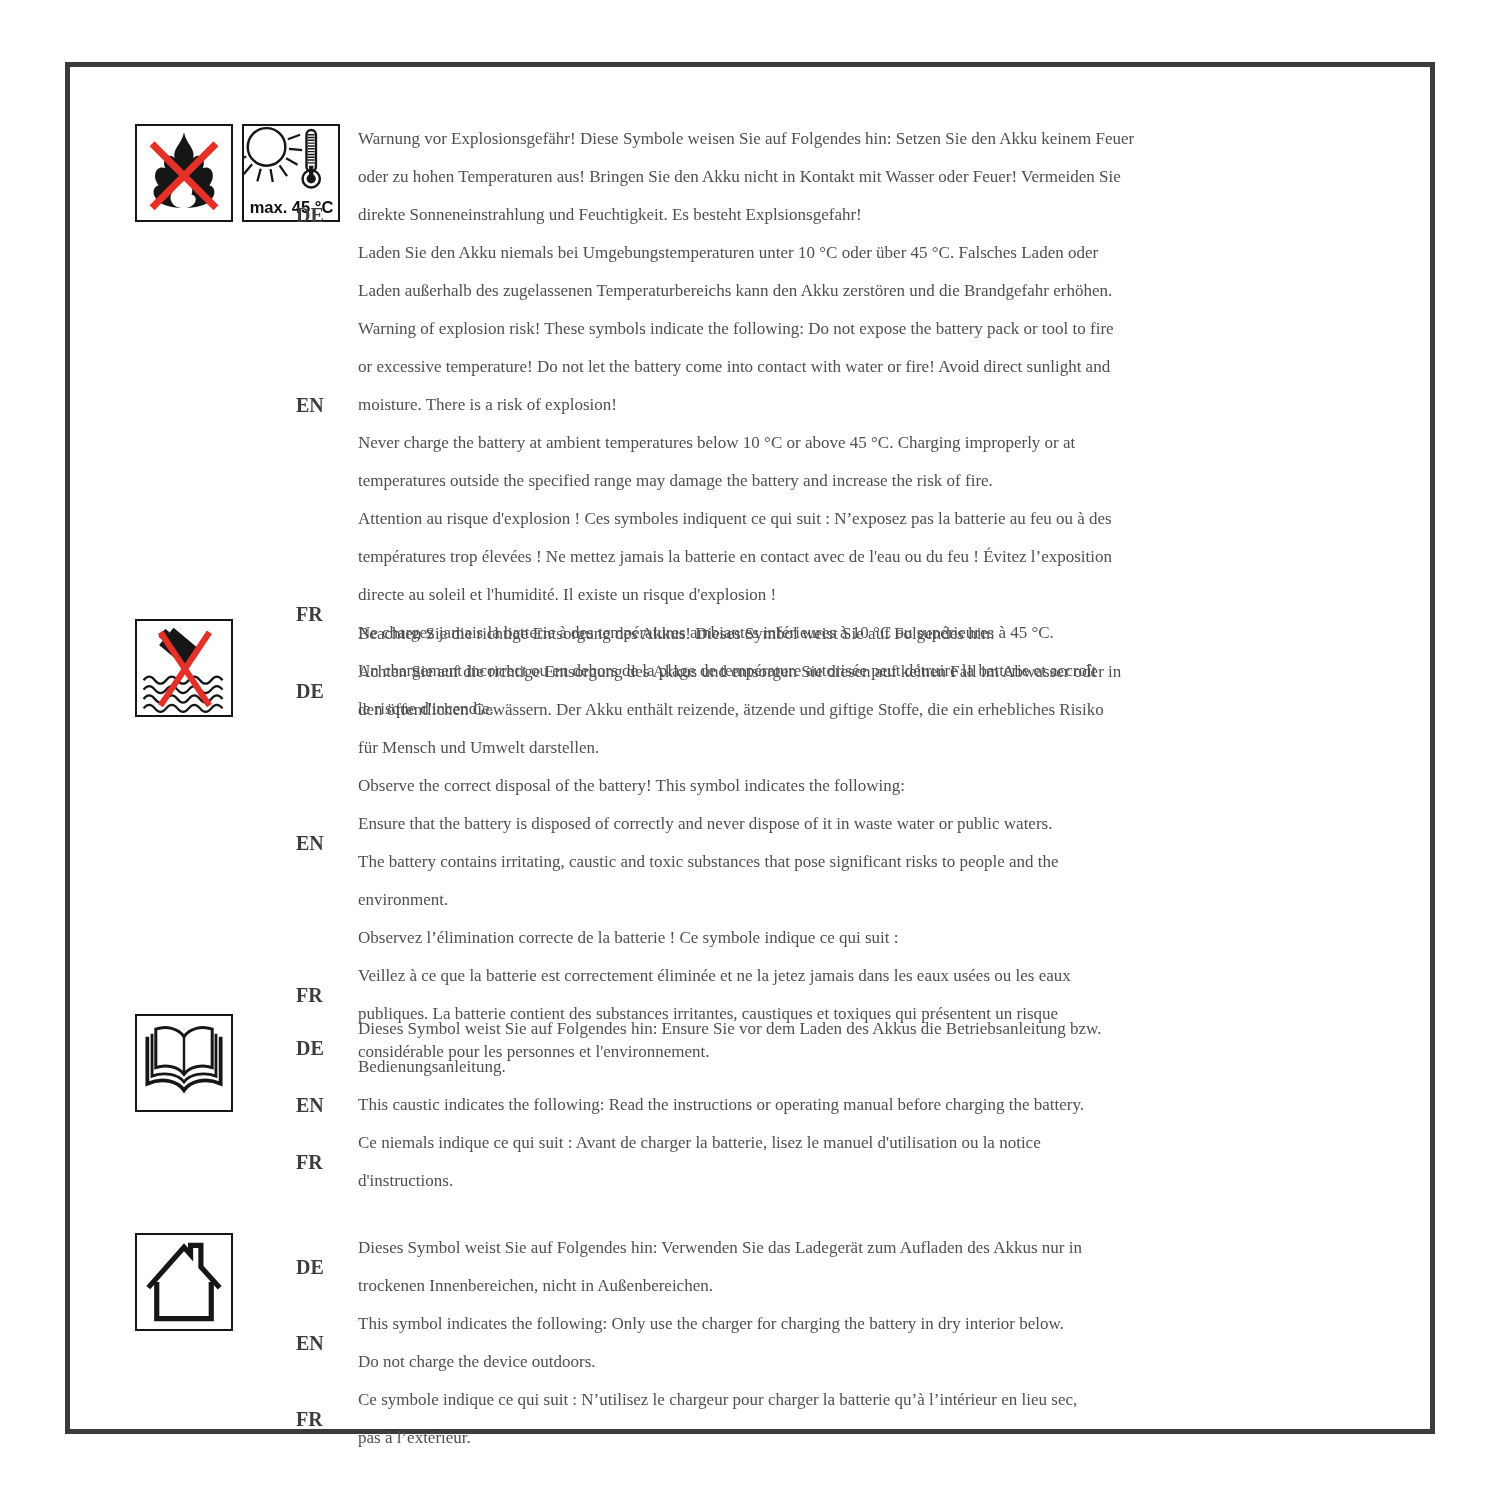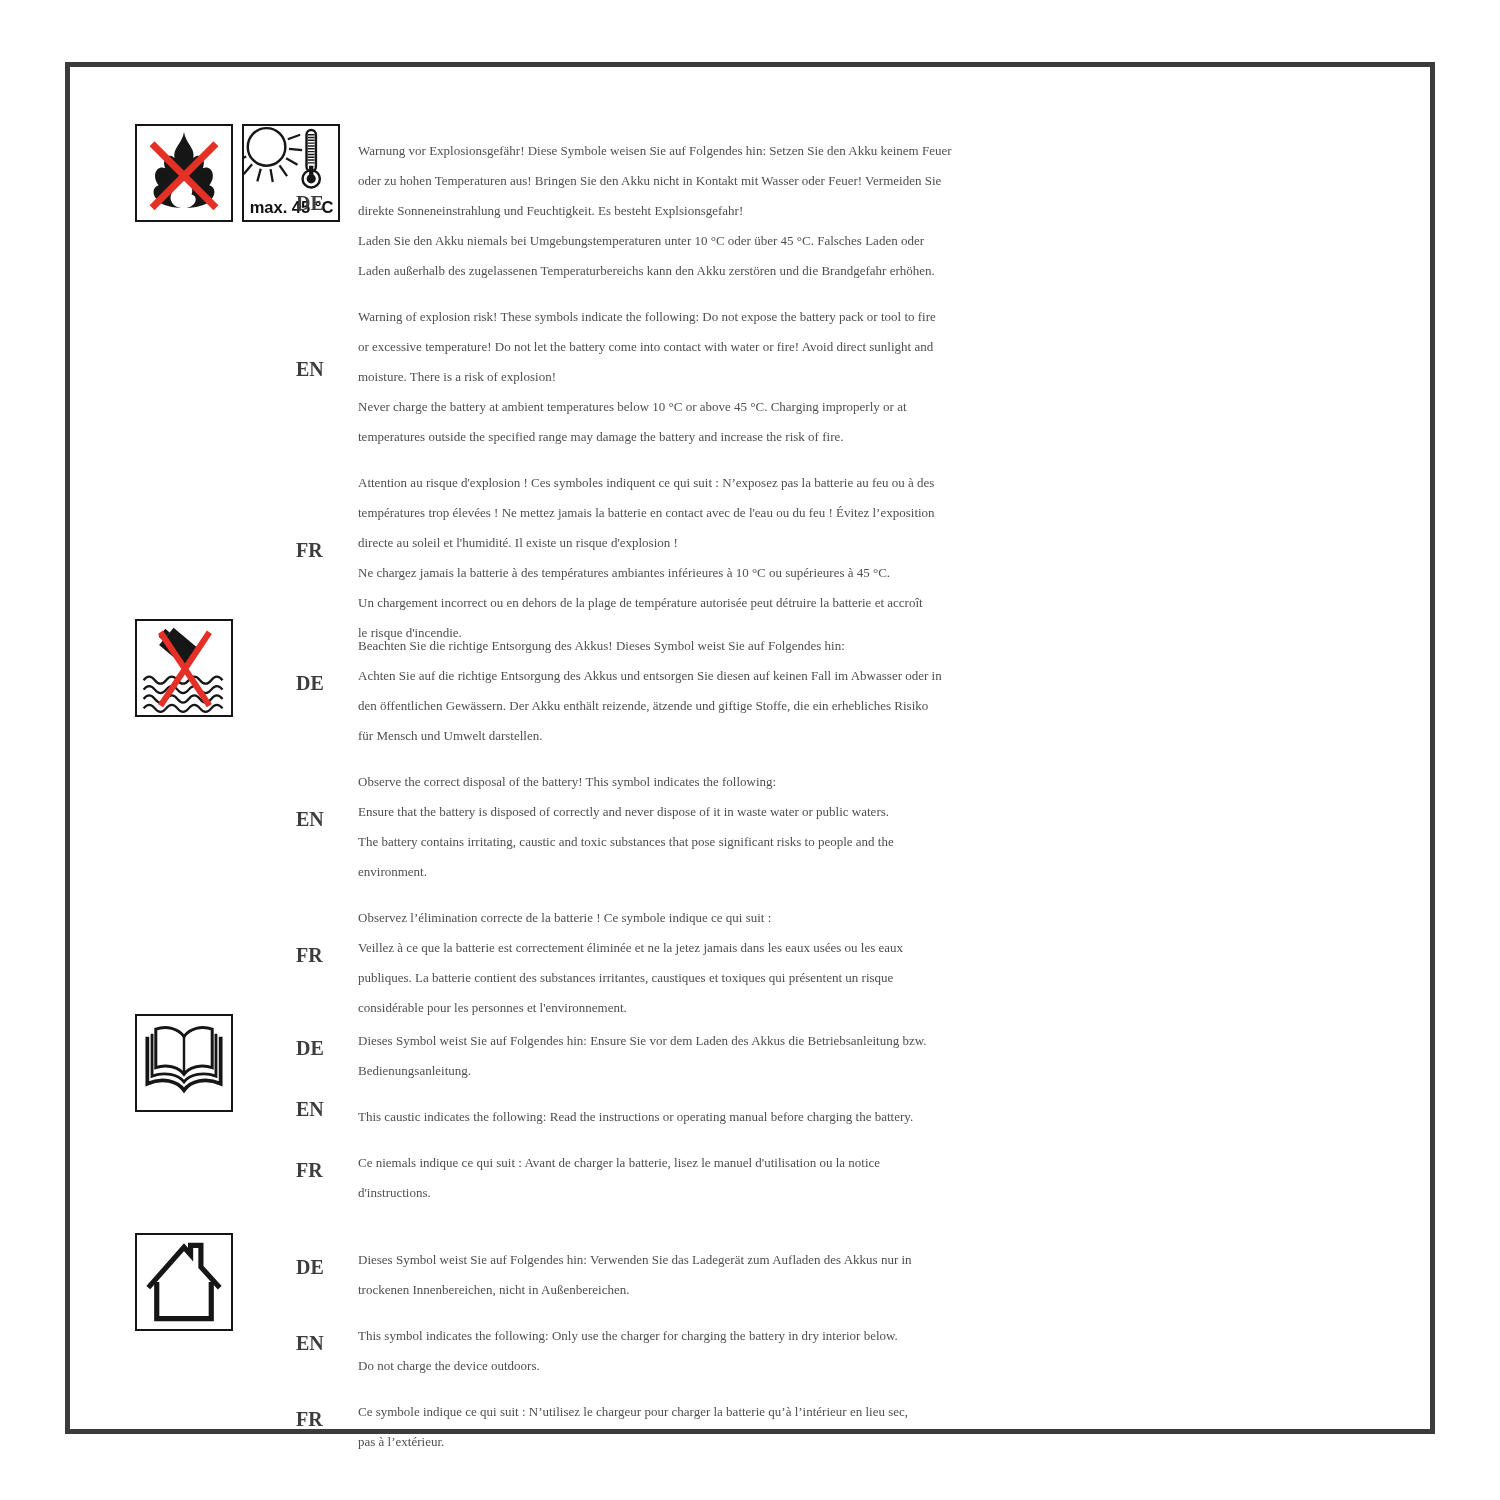--- a/index.html
+++ b/index.html
@@ -30,22 +30,22 @@
     font-weight:700;font-size:16.5px;color:#101010;letter-spacing:0px;
     white-space:nowrap;text-align:center;
   }
   .text-col{position:absolute;left:296px;top:0;width:1145px;}
   .entry{display:flex;align-items:center;font-family:Liberation Serif, serif;}
   .lang{
     width:62px;flex:0 0 62px;font-weight:700;font-size:20px;line-height:26px;
     color:var(--label-text,#3d3d3d);
   }
   .txt{
-    font-size:13px;line-height:30px;color:var(--body-text,#4f4f4f);
-    white-space:pre-line;width:1083px;margin-top:16px;
+    font-size:17px;line-height:38px;color:var(--body-text,#4f4f4f);
+    white-space:pre-line;width:1083px;
   }
   .ink{stroke:var(--icon-stroke,#161616);fill:none;}
   .inkfill{fill:var(--icon-stroke,#161616);stroke:none;}
   .redline{stroke:var(--warning-red,#e43026);fill:none;}
 </style>
 </head>
 <body>
 
 <div class="page-frame"></div>
 

